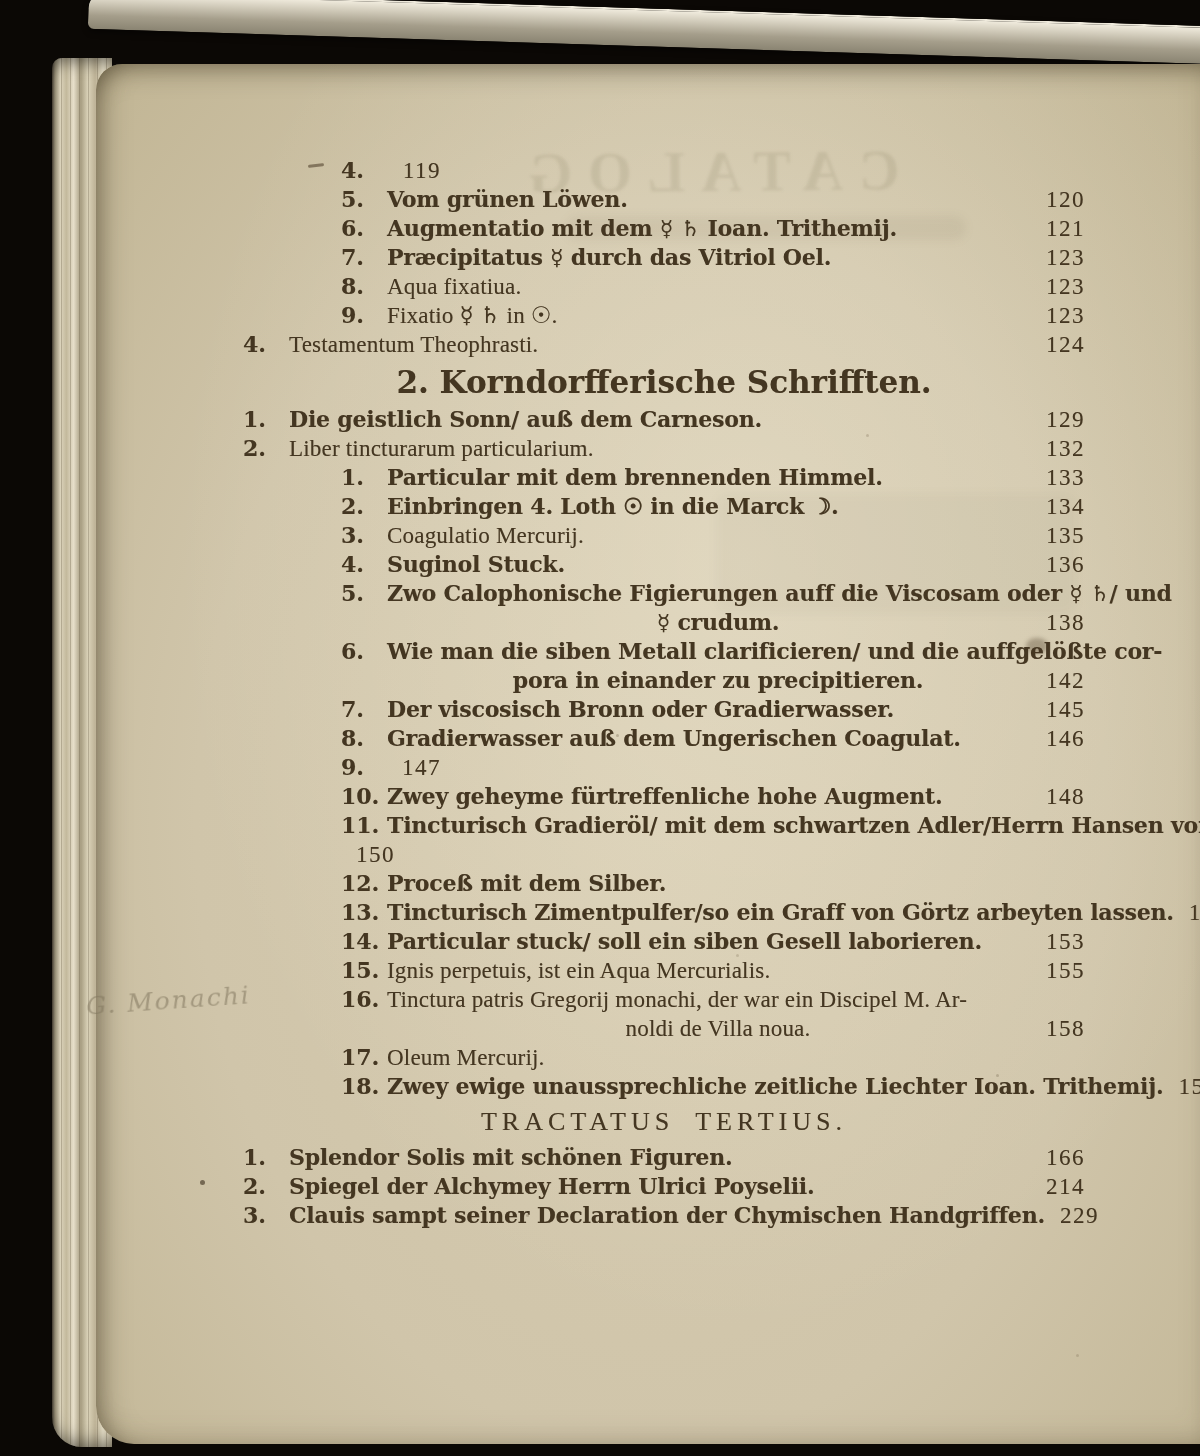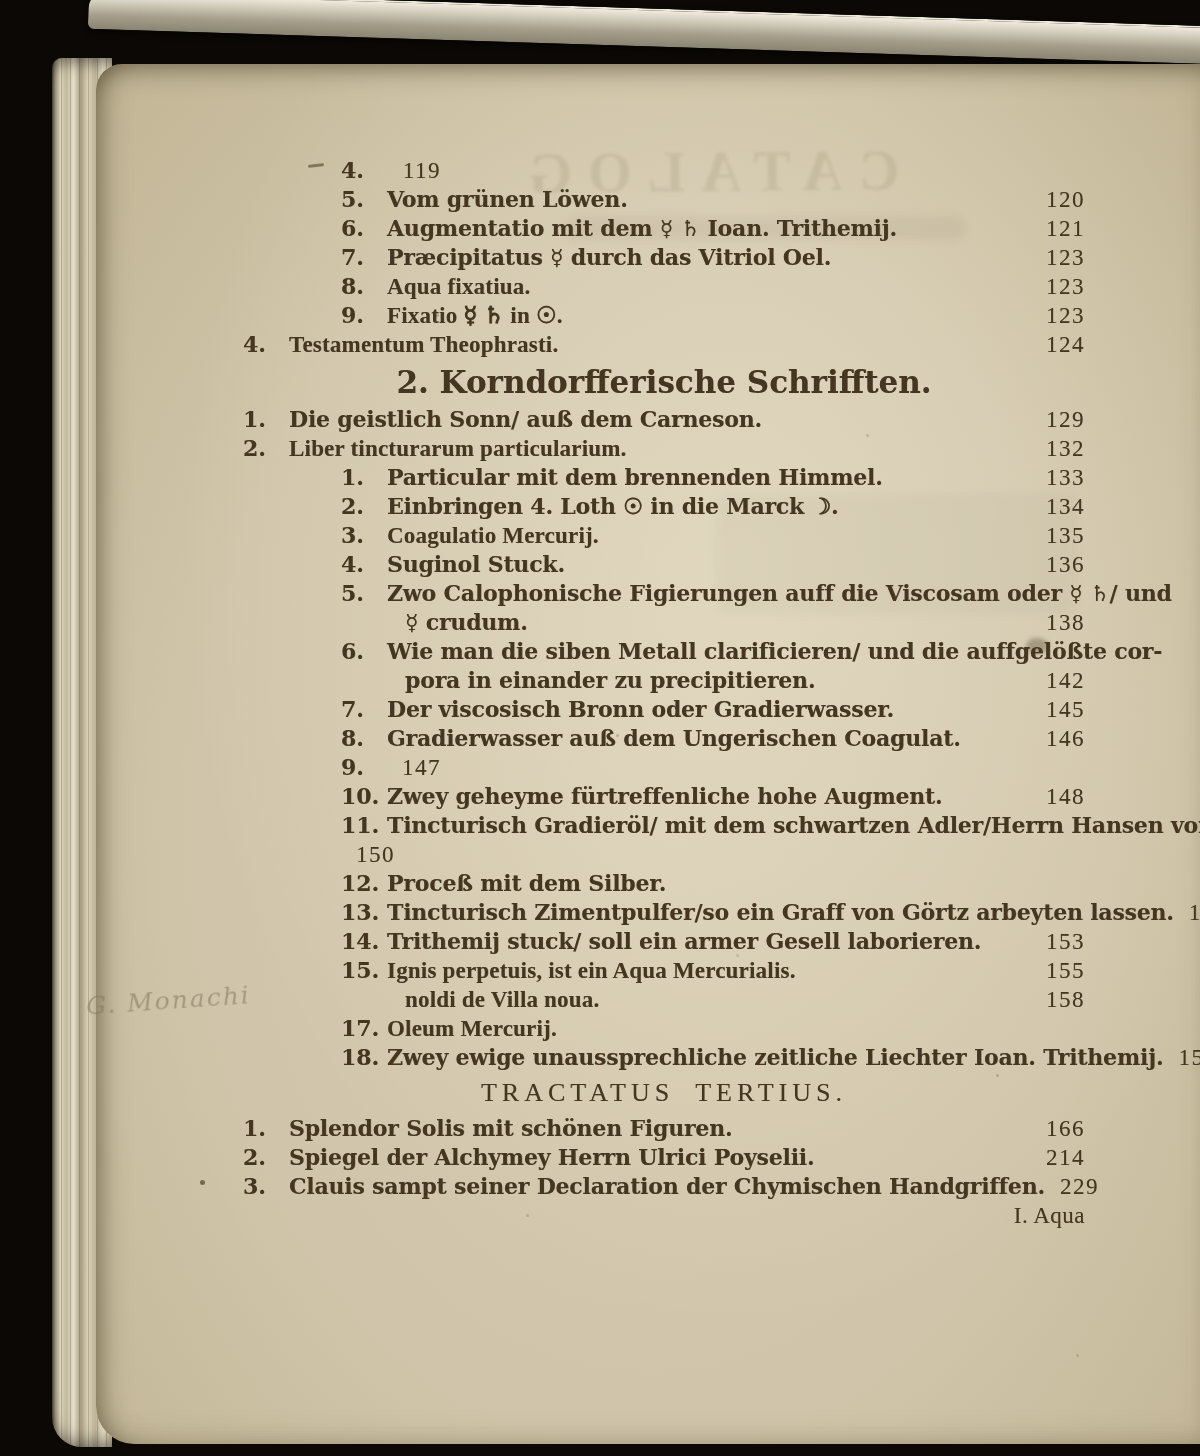--- a/index.html
+++ b/index.html
@@ -75,23 +75,23 @@
     position:absolute;left:147px;top:92px;width:842px;
     color:var(--ink,#443621);
     font-size:22px;line-height:29px;
     text-shadow:.3px .4px .5px rgba(62,48,28,.35);
   }
   .row{display:flex;align-items:baseline;}
   .row .num{flex:none;width:46px;font-family:"DejaVu Serif",serif;font-weight:700;}
   .row.l1{padding-left:98px;}
   .row .txt{flex:1 1 auto;white-space:nowrap;overflow:visible;}
   .row.s-fraktur .txt,.row.s-mixed .txt{font-family:"DejaVu Serif",serif;font-weight:700;letter-spacing:-.2px;}
-  .row.s-latin .txt{font-family:"Liberation Serif",serif;font-weight:700;font-size:23px;letter-spacing:.2px;}
+  .row.s-latin .txt{font-family:"Liberation Serif",serif;font-weight:400;font-size:23px;letter-spacing:.2px;}
   .row .pg{flex:none;min-width:54px;text-align:right;font-family:"Liberation Serif",serif;font-size:23px;letter-spacing:1.5px;}
-  .row.cont .txt{padding-left:64px;}
+  .row.cont .txt{padding-left:64px;text-align:center;}
   .heading{text-align:center;}
   .h-fraktur{font-family:"DejaVu Serif",serif;font-weight:700;font-size:31px;line-height:42px;margin:2px 0 2px;}
   .h-latin{font-family:"Liberation Serif",serif;font-weight:400;font-size:26px;line-height:40px;letter-spacing:5px;word-spacing:10px;margin:1px 0 1px;}
   .catchword{text-align:right;font-family:"Liberation Serif",serif;font-size:23px;line-height:30px;letter-spacing:.5px;}
 </style>
 </head>
 <body style="--bg: #0b0805; --ink: #443621;">
 
 <div class="scan">
   <div class="top-edge"></div>
@@ -222,27 +222,32 @@
           <span class="txt">Proceß mit dem Silber.</span>
           <span class="pg"></span>
         </div>
         <div class="row l1 s-fraktur">
           <span class="num">13.</span>
           <span class="txt">Tincturisch Zimentpulfer/so ein Graff von Görtz arbeyten lassen.</span>
           <span class="pg">153</span>
         </div>
         <div class="row l1 s-fraktur">
           <span class="num">14.</span>
-          <span class="txt">Trithemij stuck/ soll ein armer Gesell laborieren.</span>
+          <span class="txt">Particular stuck/ soll ein siben Gesell laborieren.</span>
           <span class="pg">153</span>
         </div>
         <div class="row l1 s-latin">
           <span class="num">15.</span>
           <span class="txt">Ignis perpetuis, ist ein Aqua Mercurialis.</span>
           <span class="pg">155</span>
+        </div>
+        <div class="row l1 s-latin">
+          <span class="num">16.</span>
+          <span class="txt">Tinctura patris Gregorij monachi, der war ein Discipel M. Ar-</span>
+          <span class="pg"></span>
         </div>
         <div class="row cont l1 s-latin">
           <span class="txt">noldi de Villa noua.</span>
           <span class="pg">158</span>
         </div>
         <div class="row l1 s-latin">
           <span class="num">17.</span>
           <span class="txt">Oleum Mercurij.</span>
           <span class="pg"></span>
         </div>
@@ -260,18 +265,17 @@
         <div class="row l0 s-fraktur">
           <span class="num">2.</span>
           <span class="txt">Spiegel der Alchymey Herrn Ulrici Poyselii.</span>
           <span class="pg">214</span>
         </div>
         <div class="row l0 s-fraktur">
           <span class="num">3.</span>
           <span class="txt">Clauis sampt seiner Declaration der Chymischen Handgriffen.</span>
           <span class="pg">229</span>
         </div>
-        <div class="catchword">I. Aqua</div>
       </div>
   </div>
 
   <div class="marginal">G. Monachi</div>
 </div>
 
 </body></html>

